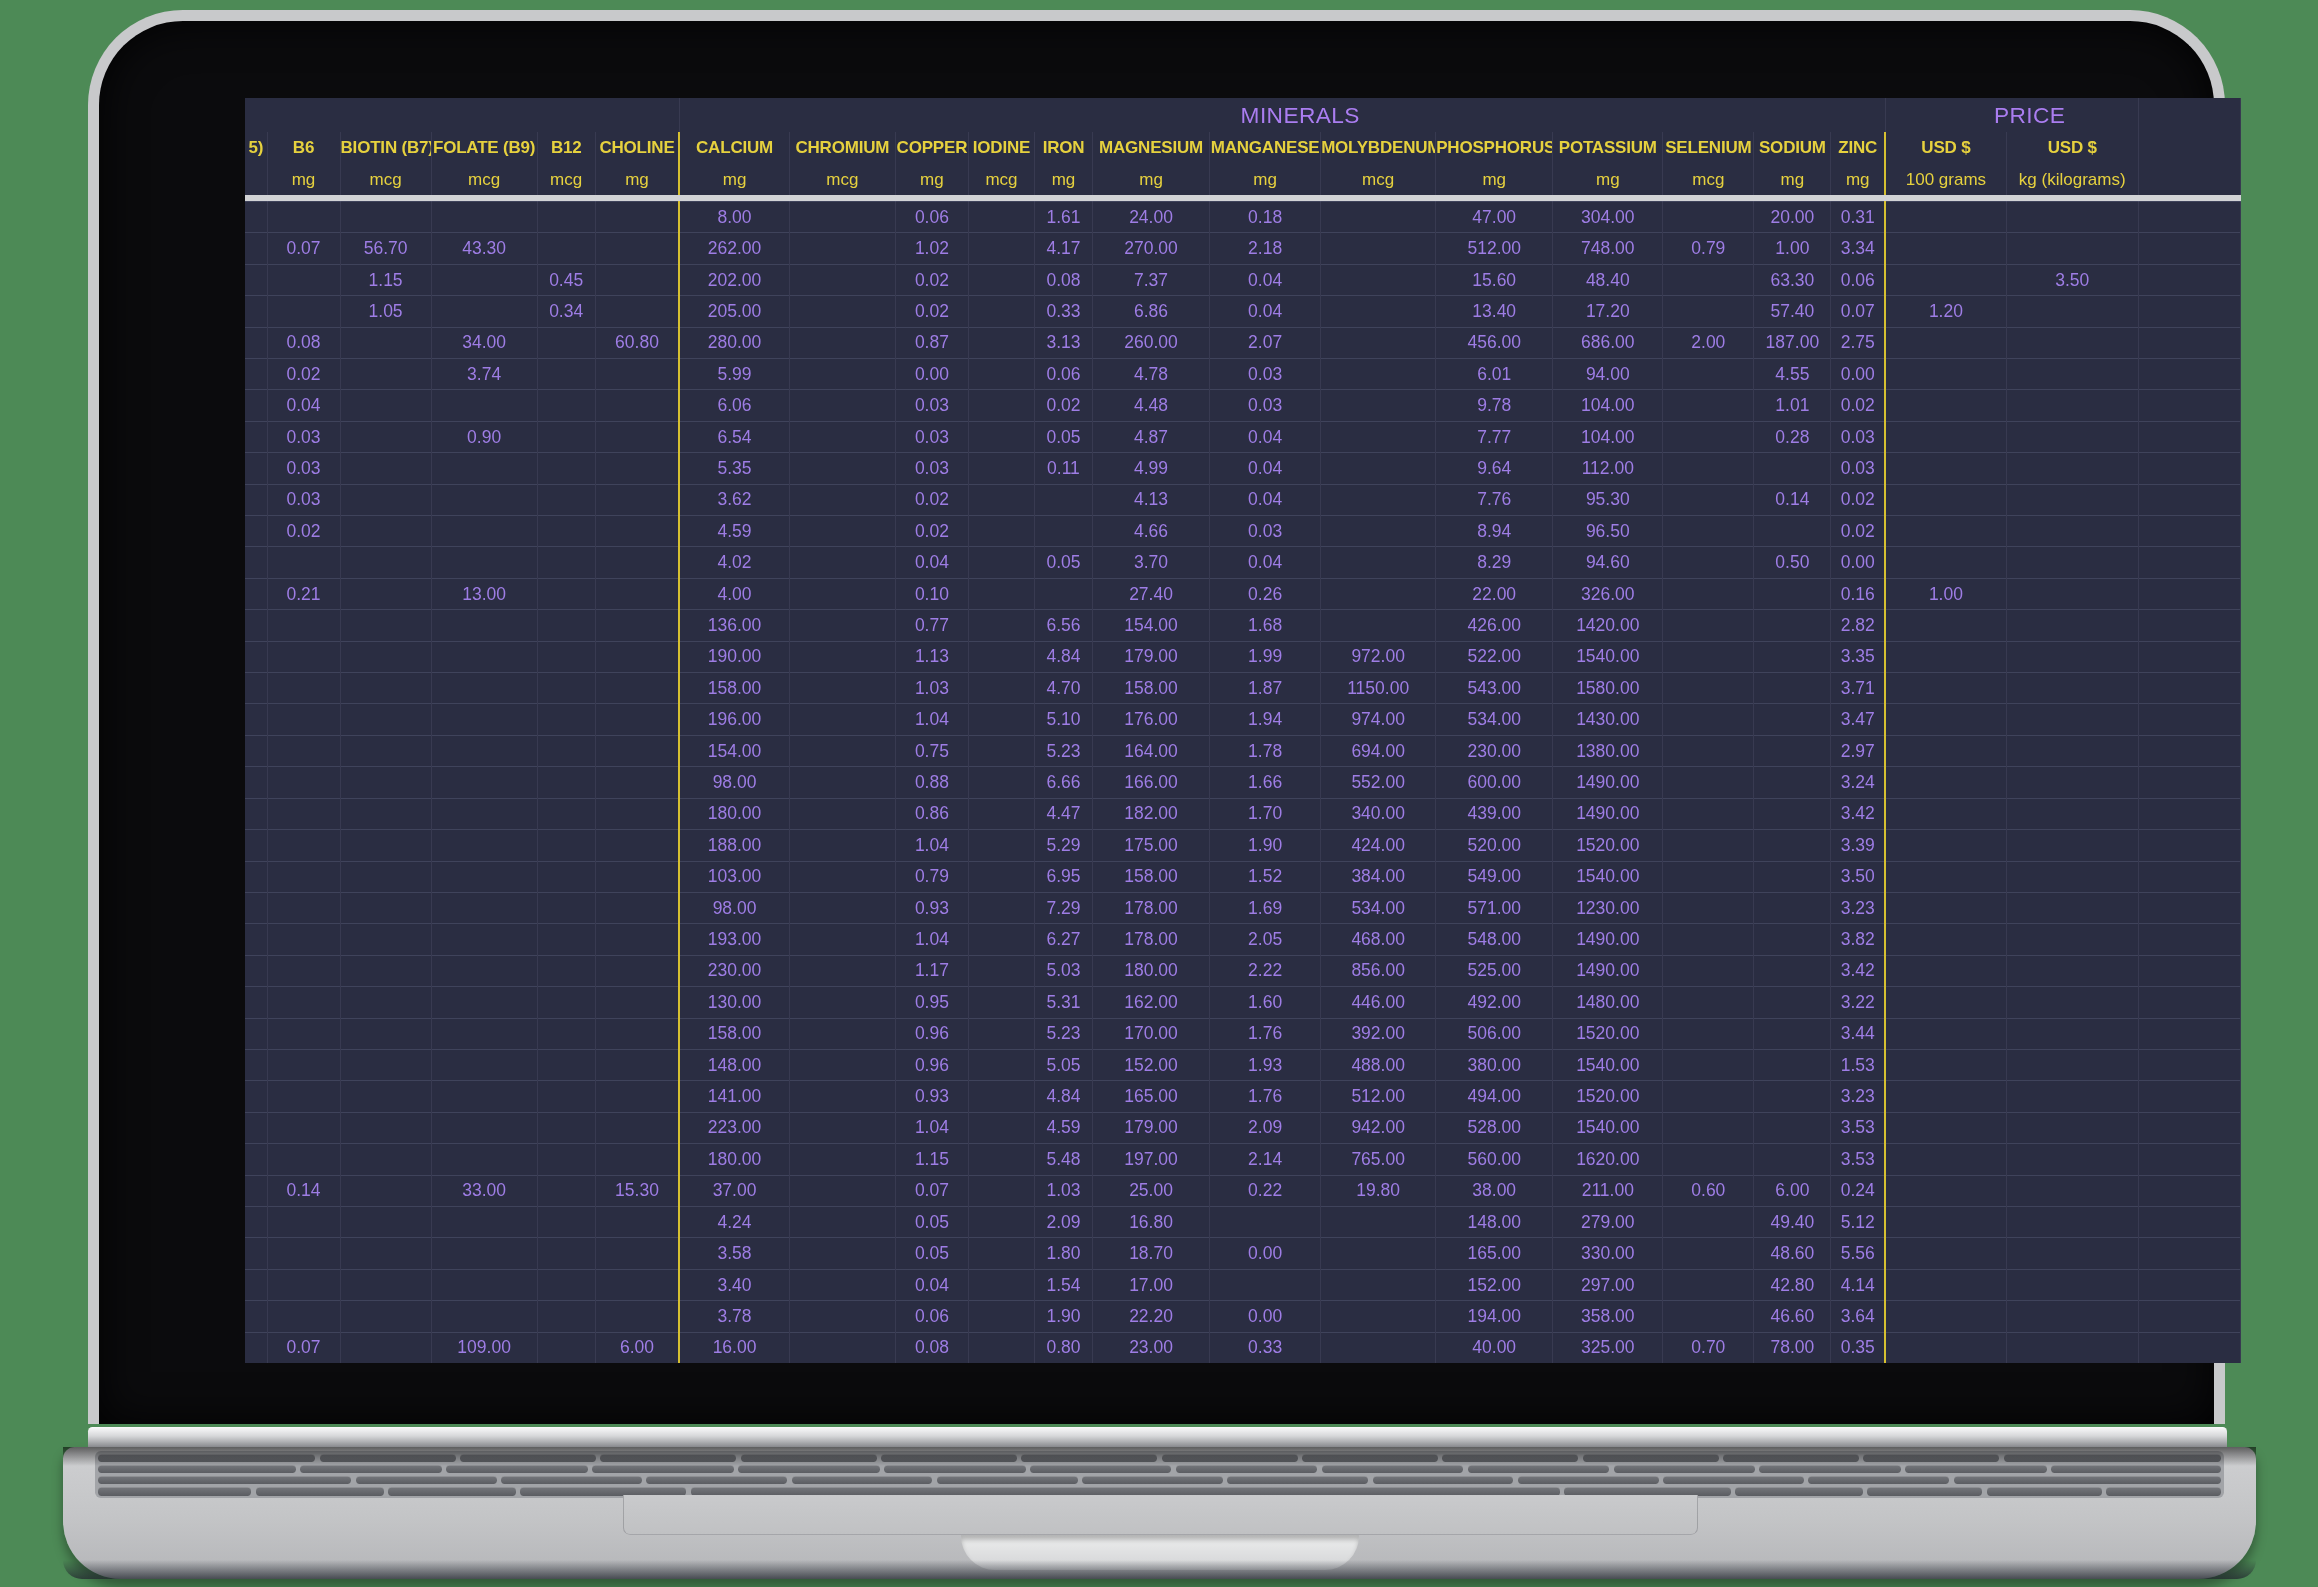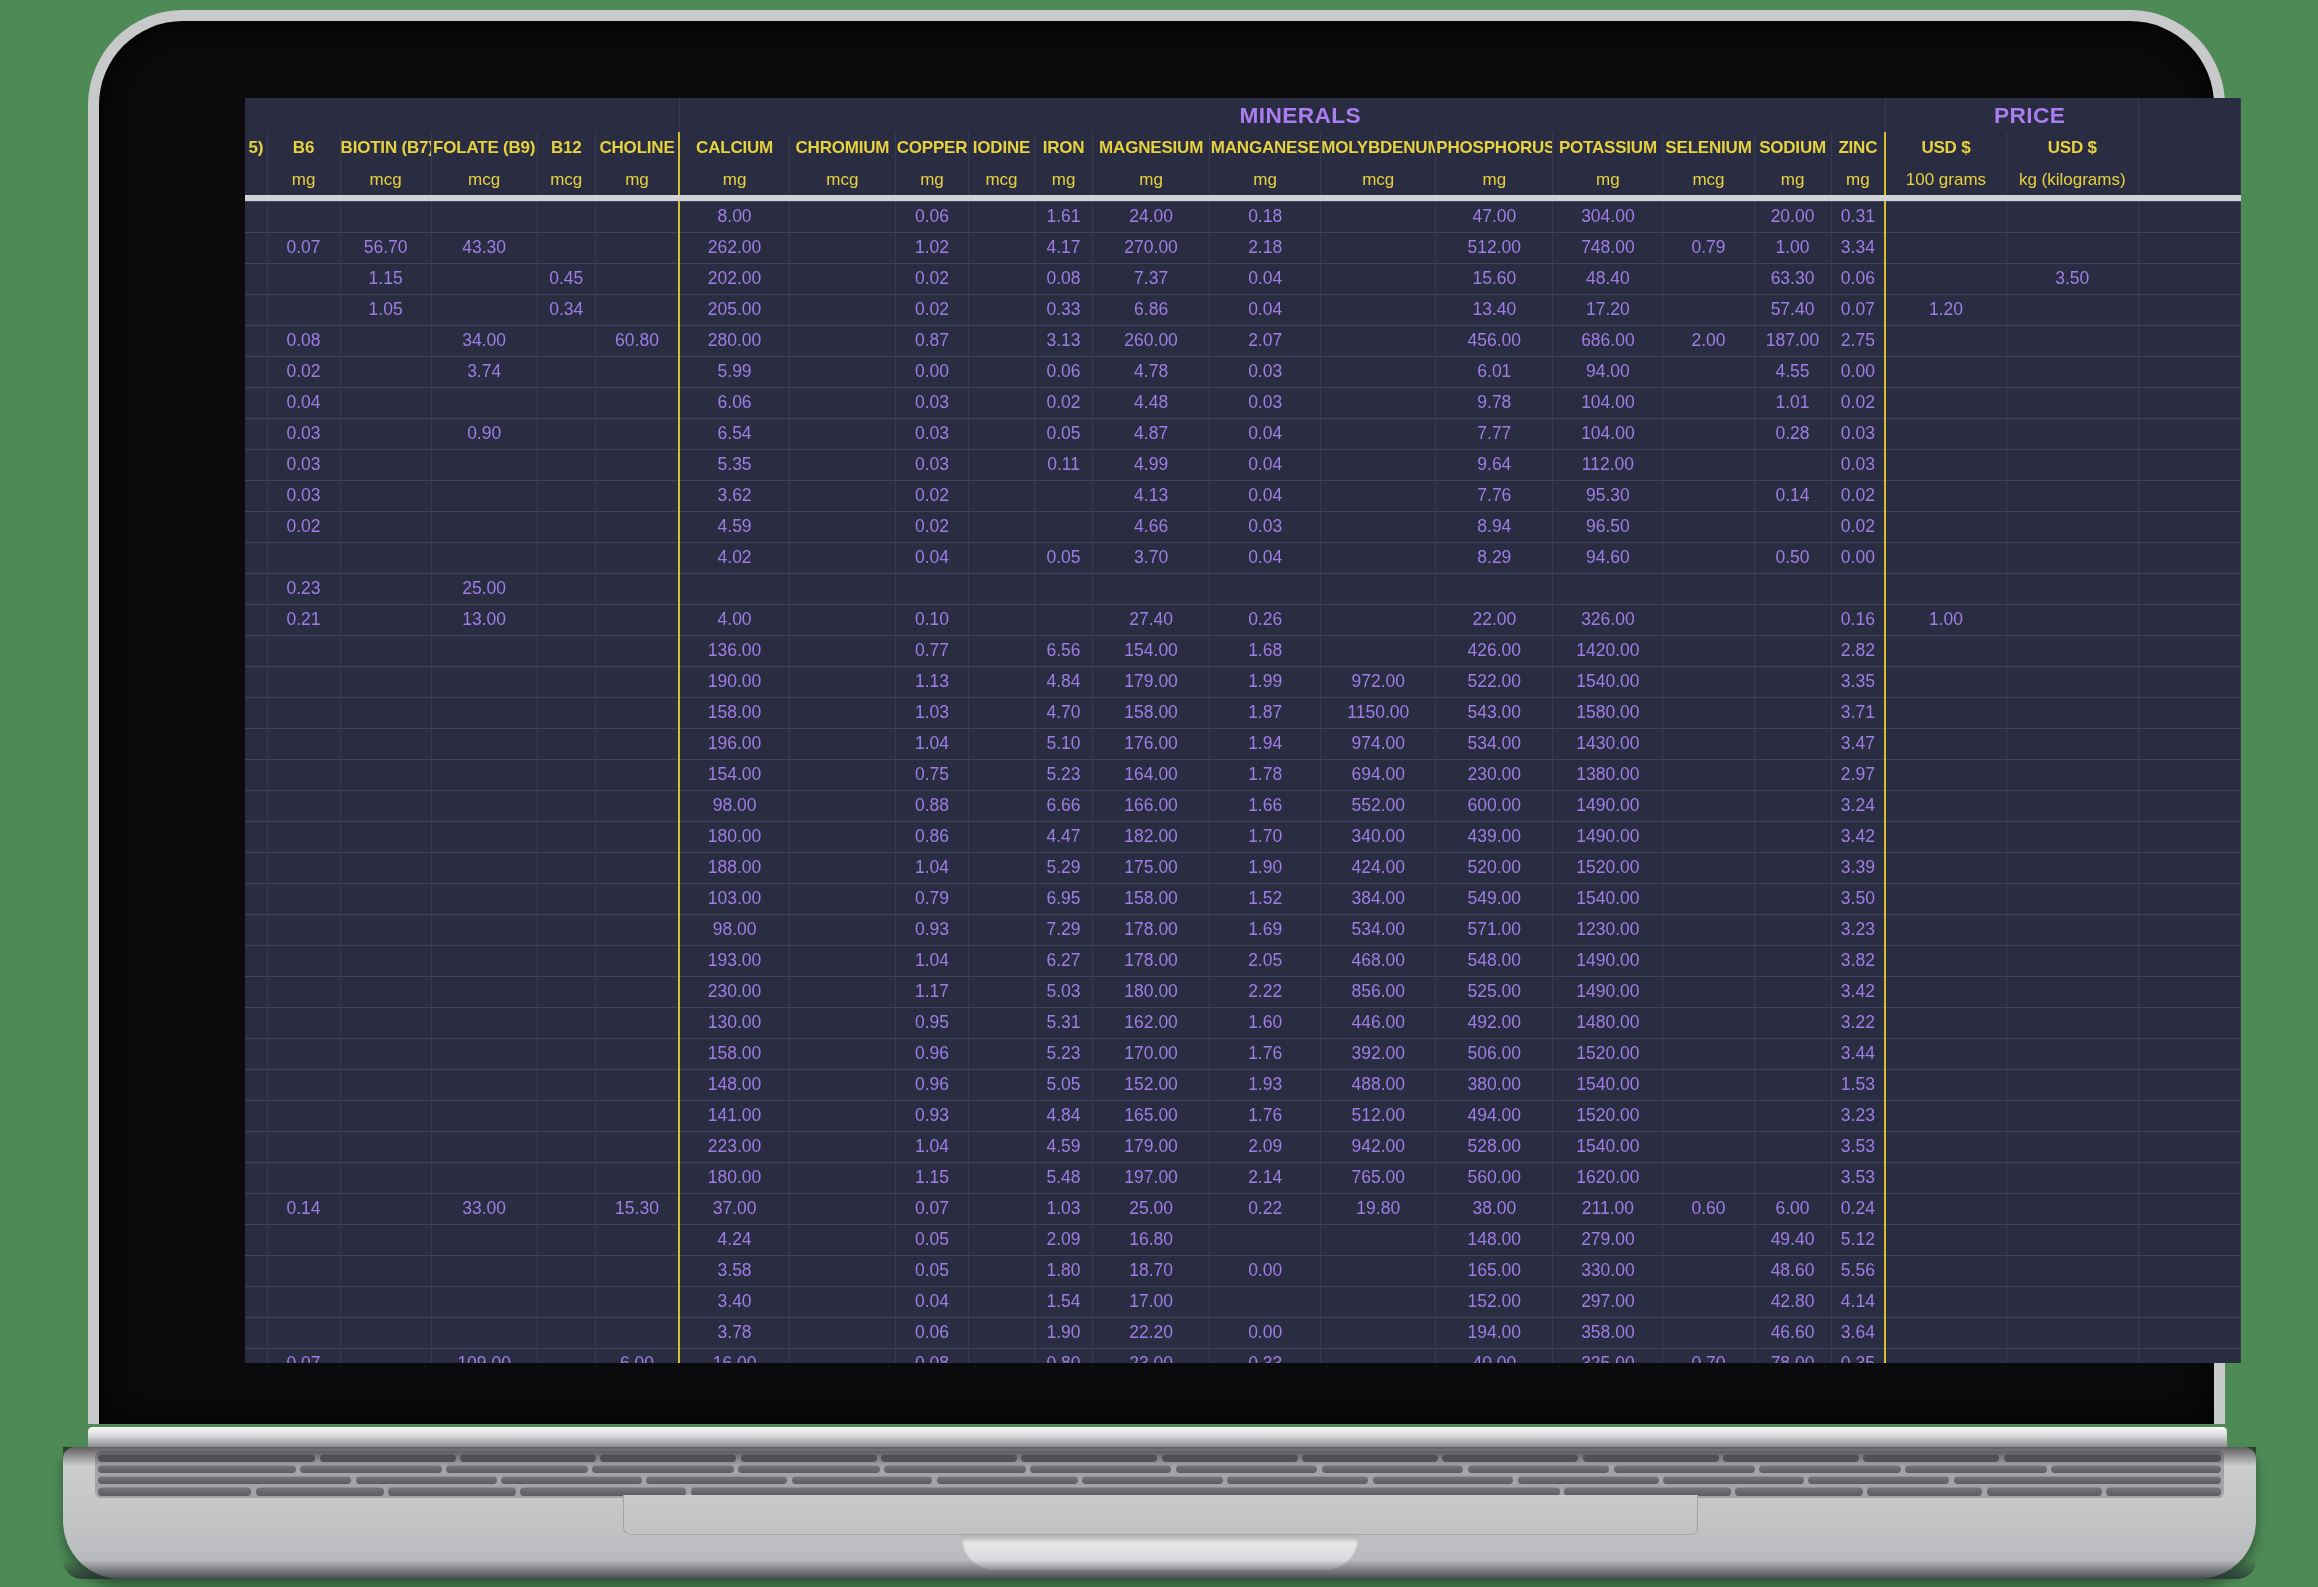--- a/index.html
+++ b/index.html
@@ -15,21 +15,21 @@
   #lid{position:absolute;left:88px;top:10.2px;width:2115px;height:1403px;
        background:#0b0b0d;border:11.7px solid #c8c9cb;border-bottom:none;
        border-radius:95px 95px 0 0;
        box-shadow:inset 0 0 44px rgba(0,0,0,.9);}
   
   #screen{position:absolute;left:146px;top:77px;width:1996px;height:1265px;
           background:var(--screen-bg);overflow:hidden;}
   table.sheet{width:1996px;height:1265px;border-collapse:collapse;table-layout:fixed;}
   table.sheet th,table.sheet td{padding:0;text-align:center;vertical-align:middle;
       border-right:0.7px solid rgba(140,145,180,.14);overflow:hidden;white-space:nowrap;}
-  tr.group-row th{height:34px;font-size:22.7px;font-weight:bold;color:var(--group-text);letter-spacing:0.4px;padding-left:36px;}
+  tr.group-row th{height:34px;font-size:22.7px;font-weight:normal;color:var(--group-text);letter-spacing:0.4px;padding-left:36px;}
   tr.name-row th{height:32px;font-size:17px;font-weight:bold;color:var(--header-text);letter-spacing:-0.2px;}
   tr.unit-row th{height:31px;font-size:17px;font-weight:normal;color:var(--header-text);}
   tr.rule-row td{height:5.8px;background:var(--header-rule);border:none;}
   tbody td{height:30px;font-size:17.5px;color:var(--value-text);
       border-top:0.7px solid rgba(140,145,180,.22);}
   .ysep{border-right:2.2px solid var(--separator-line) !important;}
 
   
   #hinge{position:absolute;left:88px;top:1427px;width:2139px;height:22px;
          background:linear-gradient(#fbfbfc 0%,#d7d8da 40%,#7e8084 100%);
@@ -430,44 +430,20 @@
               <td>94.60</td>
               <td></td>
               <td>0.50</td>
               <td class="ysep">0.00</td>
               <td></td>
               <td></td>
               <td></td>
             </tr>
             <tr>
               <td></td>
-              <td>0.23</td>
-              <td></td>
-              <td>25.00</td>
-              <td></td>
-              <td class="ysep"></td>
-              <td></td>
-              <td></td>
-              <td></td>
-              <td></td>
-              <td></td>
-              <td></td>
-              <td></td>
-              <td></td>
-              <td></td>
-              <td></td>
-              <td></td>
-              <td></td>
-              <td class="ysep"></td>
-              <td></td>
-              <td></td>
-              <td></td>
-            </tr>
-            <tr>
-              <td></td>
               <td>0.21</td>
               <td></td>
               <td>13.00</td>
               <td></td>
               <td class="ysep"></td>
               <td>4.00</td>
               <td></td>
               <td>0.10</td>
               <td></td>
               <td></td>

